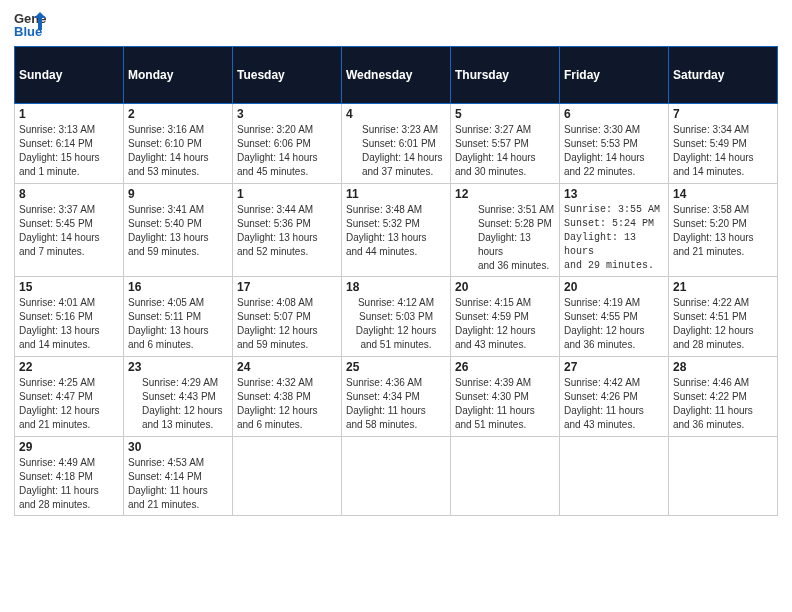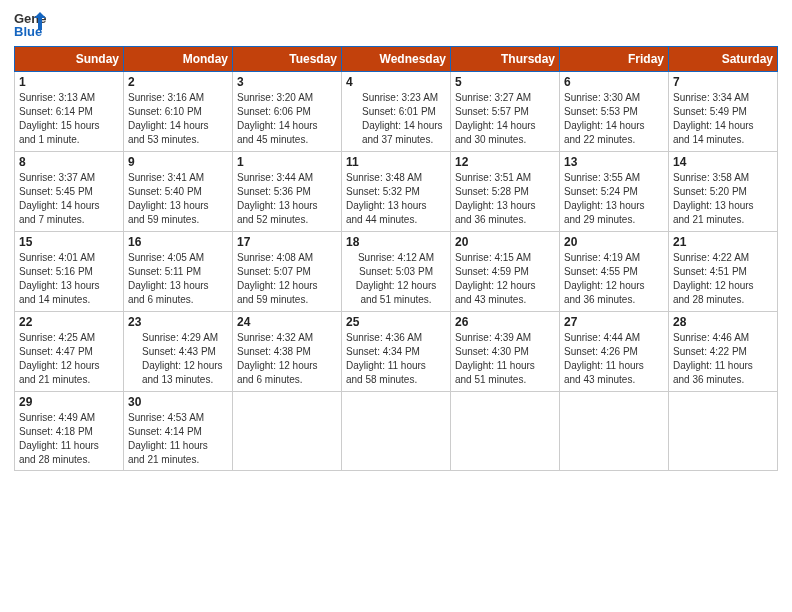--- a/index.html
+++ b/index.html
@@ -42,24 +42,24 @@
     .location {
       font-size: 14px;
       color: #555;
     }
     .calendar {
       width: 100%;
       border-collapse: collapse;
       font-size: 10px;
     }
     .calendar th {
-      background: #c2410c;
+      background: #0f172a;
       color: #fff;
-      padding: 5px 4px;
-      text-align: right;
+      padding: 21px 4px;
+      text-align: left;
       font-size: 12px;
       font-weight: bold;
       border: 1px solid #1565c0;
     }
     .calendar td {
       border: 1px solid #ccc;
       vertical-align: top;
       padding: 3px 4px;
       width: calc(100% / 7);
       height: 80px;
@@ -190,28 +190,28 @@
           </td>
           <td>
             <span class="day-num">11</span>
             <div class="day-info" style="white-space: pre-line;">Sunrise: 3:48 AM
 Sunset: 5:32 PM
 Daylight: 13 hours
 and 44 minutes.</div>
           </td>
           <td>
             <span class="day-num">12</span>
-            <div class="day-info" style="white-space: pre-line;">Sunrise: 3:51 AM
+            <div class="day-info" style="white-space: pre-line; margin-left: 23px;">Sunrise: 3:51 AM
 Sunset: 5:28 PM
 Daylight: 13 hours
 and 36 minutes.</div>
           </td>
           <td>
             <span class="day-num">13</span>
-            <div class="day-info" style="white-space: pre-line;">Sunrise: 3:55 AM
+            <div class="day-info" style="white-space: pre-line; font-family: Liberation Mono, monospace;">Sunrise: 3:55 AM
 Sunset: 5:24 PM
 Daylight: 13 hours
 and 29 minutes.</div>
           </td>
           <td>
             <span class="day-num">14</span>
             <div class="day-info" style="white-space: pre-line;">Sunrise: 3:58 AM
 Sunset: 5:20 PM
 Daylight: 13 hours
 and 21 minutes.</div>
@@ -299,21 +299,21 @@
           </td>
           <td>
             <span class="day-num">26</span>
             <div class="day-info" style="white-space: pre-line;">Sunrise: 4:39 AM
 Sunset: 4:30 PM
 Daylight: 11 hours
 and 51 minutes.</div>
           </td>
           <td>
             <span class="day-num">27</span>
-            <div class="day-info" style="white-space: pre-line;">Sunrise: 4:44 AM
+            <div class="day-info" style="white-space: pre-line;">Sunrise: 4:42 AM
 Sunset: 4:26 PM
 Daylight: 11 hours
 and 43 minutes.</div>
           </td>
           <td>
             <span class="day-num">28</span>
             <div class="day-info" style="white-space: pre-line;">Sunrise: 4:46 AM
 Sunset: 4:22 PM
 Daylight: 11 hours
 and 36 minutes.</div>

